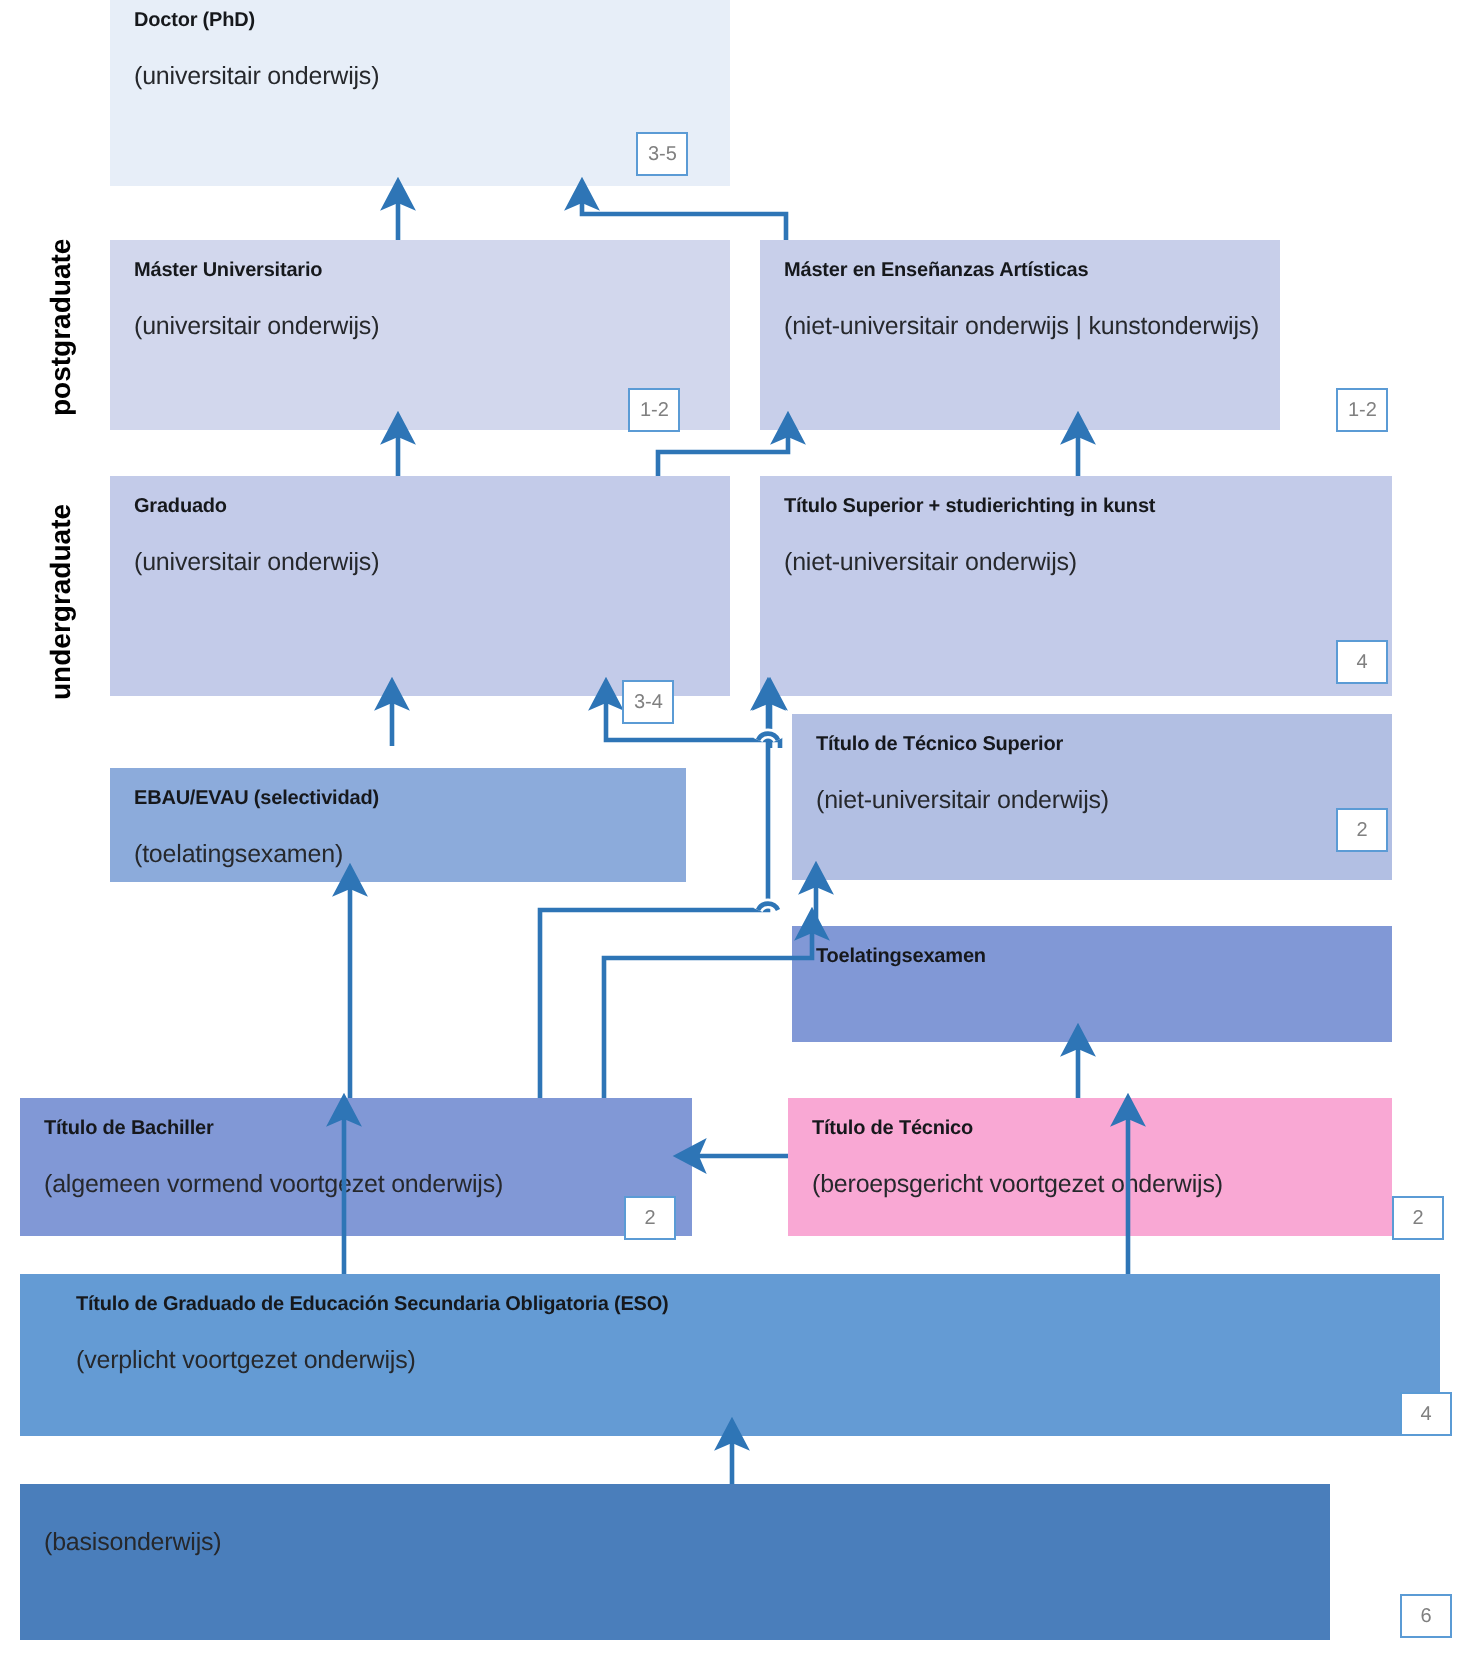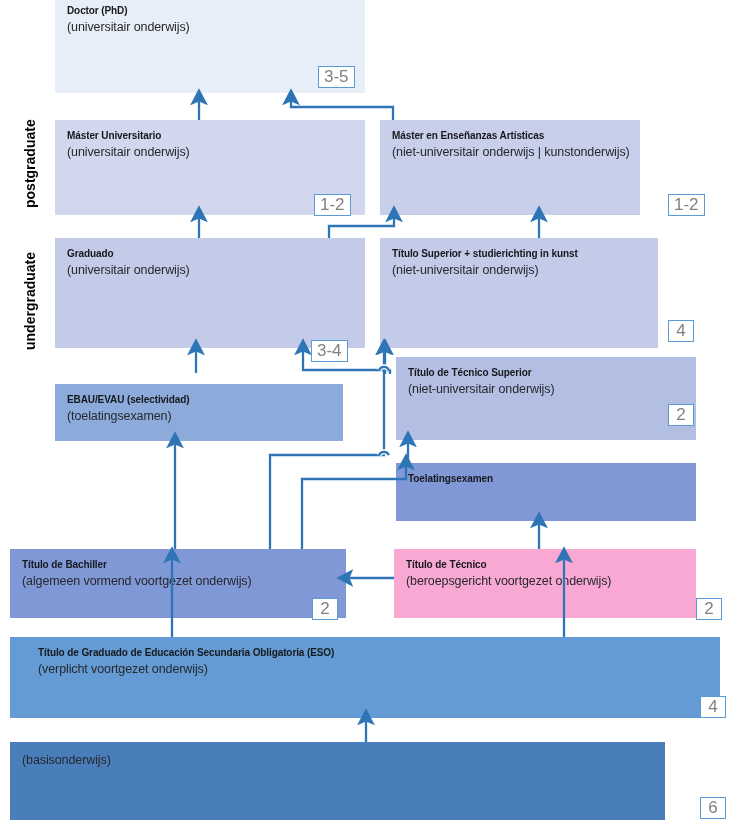--- a/index.html
+++ b/index.html
@@ -6,25 +6,25 @@
   body{width:730px;height:827px;position:relative;overflow:hidden;
        font-family:"Liberation Sans","DejaVu Sans",sans-serif;
        -webkit-font-smoothing:antialiased;}
   #canvas{position:absolute;left:0;top:0;width:730px;height:827px;}
 
   
   .box{position:absolute;box-sizing:border-box;padding:9px 12px 0 12px;}
   .box .t{font-size:10px;font-weight:700;color:#16181c;line-height:1.35;
           letter-spacing:-0.1px;white-space:nowrap;}
   .box .s{font-size:12.5px;font-weight:400;color:#26282c;line-height:1.35;
-          letter-spacing:-0.1px;white-space:nowrap;margin-top:1px;}
+          letter-spacing:-0.1px;white-space:nowrap;margin-top:12px;}
 
   
   .badge{position:absolute;box-sizing:border-box;background:#ffffff;
-         border:1px solid #5b9bd5;color:#808080;font-size:17px;
+         border:1px solid #5b9bd5;color:#808080;font-size:10px;
          display:flex;align-items:center;justify-content:center;
          height:22px;min-width:26px;padding:0 5px;z-index:6;}
 
   
   .vlabel{position:absolute;font-size:14px;font-weight:700;color:#000;
           transform:rotate(-90deg);transform-origin:left top;white-space:nowrap;}
 
   svg#wires{position:absolute;left:0;top:0;width:730px;height:827px;
             overflow:visible;pointer-events:none;z-index:3;}
 </style>
@@ -104,21 +104,21 @@
     <div class="s">(niet-universitair onderwijs | kunstonderwijs)</div>
   </div>
   <div class="badge" style="left:668px;top:194px;">1-2</div>
 
   <div class="box" style="left:55px;top:238px;width:310px;height:110px;background:#c3cbe9;">
     <div class="t">Graduado</div>
     <div class="s">(universitair onderwijs)</div>
   </div>
   <div class="badge" style="left:311px;top:340px;">3-4</div>
 
-  <div class="box" style="left:380px;top:238px;width:278px;height:110px;background:#c3cbe9;">
+  <div class="box" style="left:380px;top:238px;width:316px;height:110px;background:#c3cbe9;">
     <div class="t">Título Superior + studierichting in kunst</div>
     <div class="s">(niet-universitair onderwijs)</div>
   </div>
   <div class="badge" style="left:668px;top:320px;">4</div>
 
   <div class="box" style="left:396px;top:357px;width:300px;height:83px;background:#b2bfe3;">
     <div class="t">Título de Técnico Superior</div>
     <div class="s">(niet-universitair onderwijs)</div>
   </div>
   <div class="badge" style="left:668px;top:404px;">2</div>

